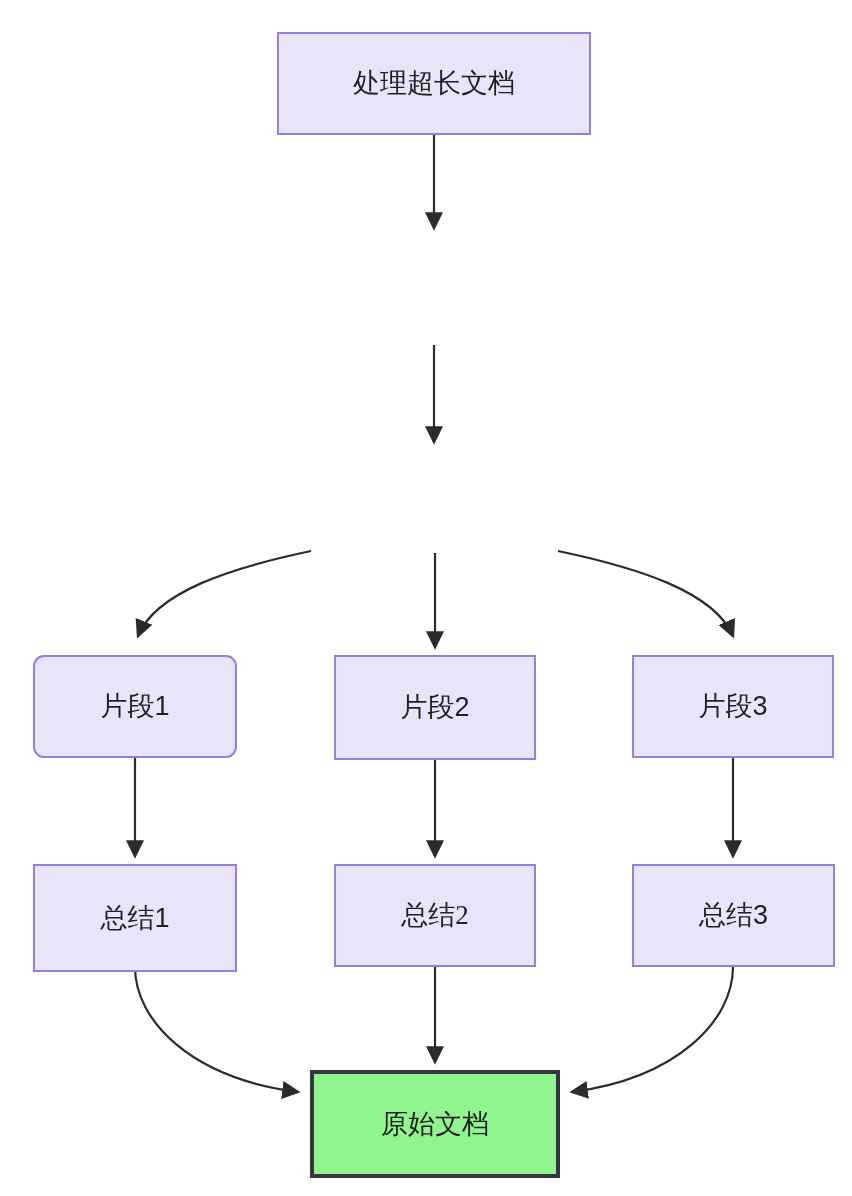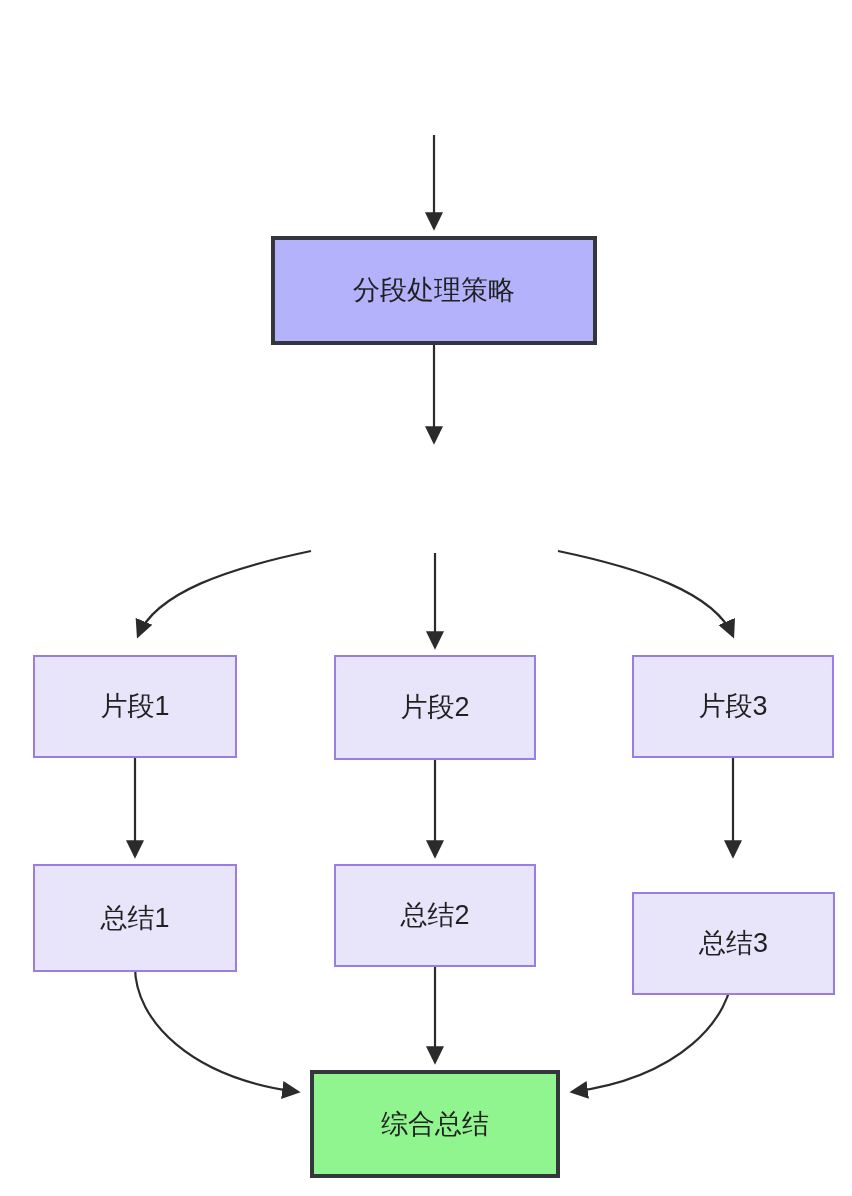--- a/index.html
+++ b/index.html
@@ -85,47 +85,47 @@
 
     <path d="M733,758 L733,856" fill="none" stroke="#2b2b2b" stroke-width="2.2" marker-end="url(#arrowhead)"></path>
 
     <path d="M135,967 C135,1020 190,1078 298,1092" fill="none" stroke="#2b2b2b" stroke-width="2.2" marker-end="url(#arrowhead)"></path>
 
     <path d="M435,967 L435,1062" fill="none" stroke="#2b2b2b" stroke-width="2.2" marker-end="url(#arrowhead)"></path>
 
     <path d="M733,967 C733,1020 678,1078 572,1092" fill="none" stroke="#2b2b2b" stroke-width="2.2" marker-end="url(#arrowhead)"></path>
   </svg>
 
-
-  <div class="node style-highlight" style="left:271px; top:236px; width:326px; height:109px;">
-    <span class="node-label">分段处理策略</span>
+  <div class="node style-default" style="left:277px; top:32px; width:314px; height:103px;">
+    <span class="node-label">处理超长文档</span>
   </div>
 
 
-  <div class="node style-default" style="left:33px; top:655px; width:204px; height:103px;">
+
+  <div class="node style-default" style="left:33px; top:655px; width:204px; height:103px;border-radius:11px;">
     <span class="node-label">片段1</span>
   </div>
 
   <div class="node style-default" style="left:334px; top:655px; width:202px; height:105px;">
     <span class="node-label">片段2</span>
   </div>
 
   <div class="node style-default" style="left:632px; top:655px; width:202px; height:103px;">
     <span class="node-label">片段3</span>
   </div>
 
   <div class="node style-default" style="left:33px; top:864px; width:204px; height:108px;">
     <span class="node-label">总结1</span>
   </div>
 
-  <div class="node style-default" style="left:334px; top:864px; width:202px; height:103px;">
+  <div class="node style-default" style="left:334px; top:864px; width:202px; height:103px;font-family:Liberation Serif, serif;">
     <span class="node-label">总结2</span>
   </div>
 
-  <div class="node style-default" style="left:632px; top:892px; width:203px; height:103px;">
+  <div class="node style-default" style="left:632px; top:864px; width:203px; height:103px;">
     <span class="node-label">总结3</span>
   </div>
 
   <div class="node style-result" style="left:310px; top:1070px; width:250px; height:108px;">
-    <span class="node-label">综合总结</span>
+    <span class="node-label">原始文档</span>
   </div>
 
 </div>
 
 </body></html>

